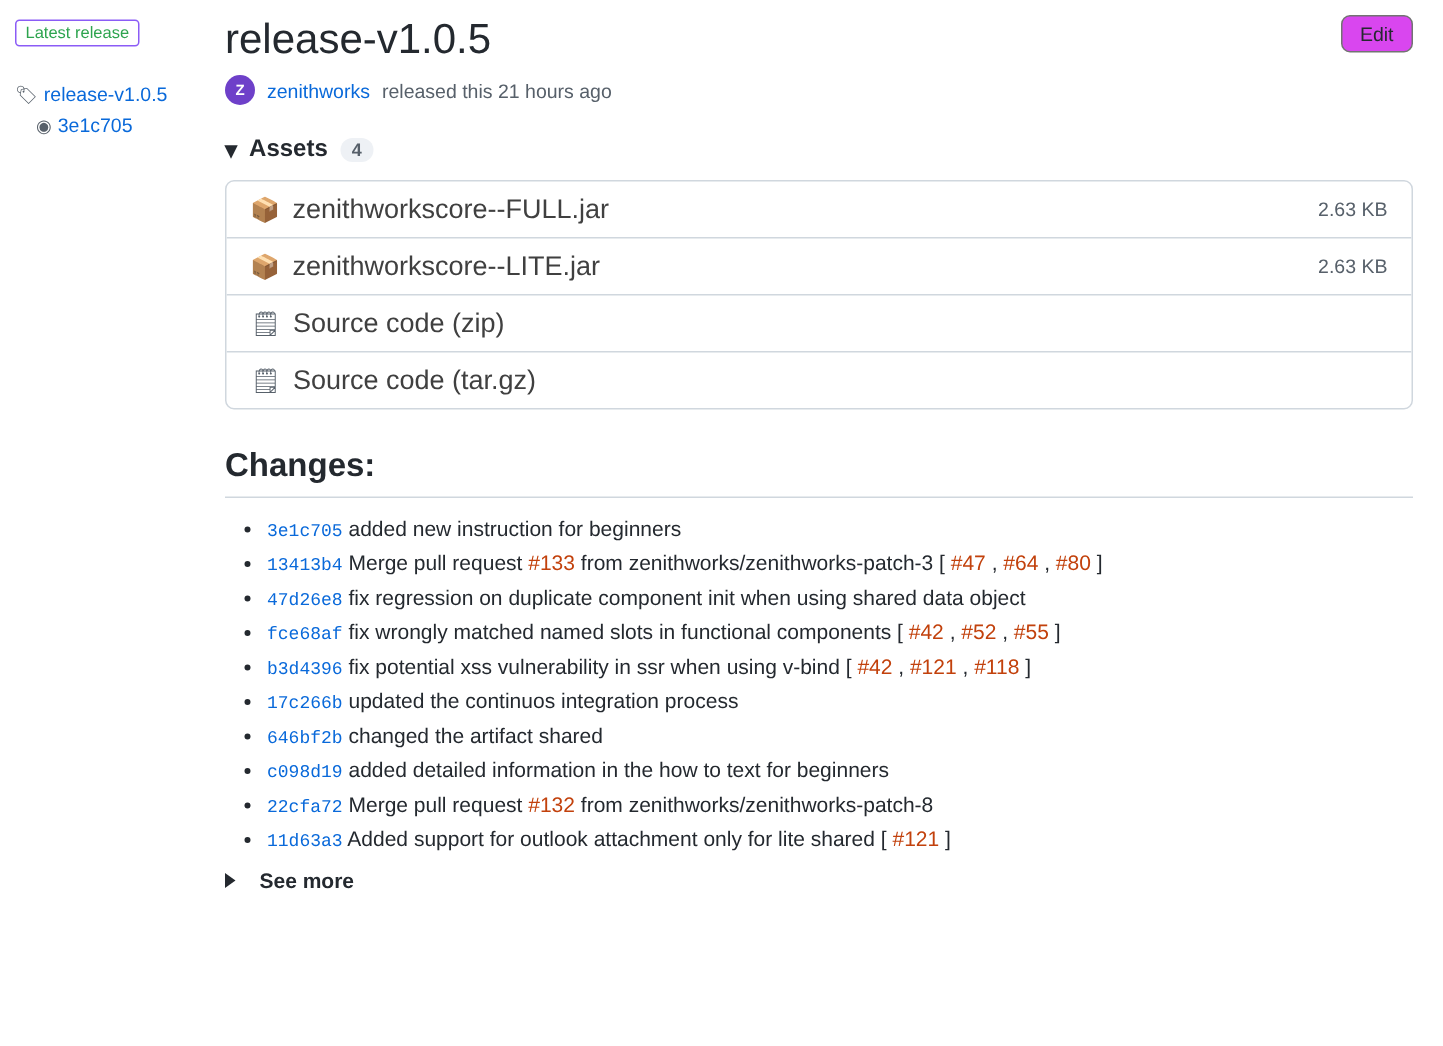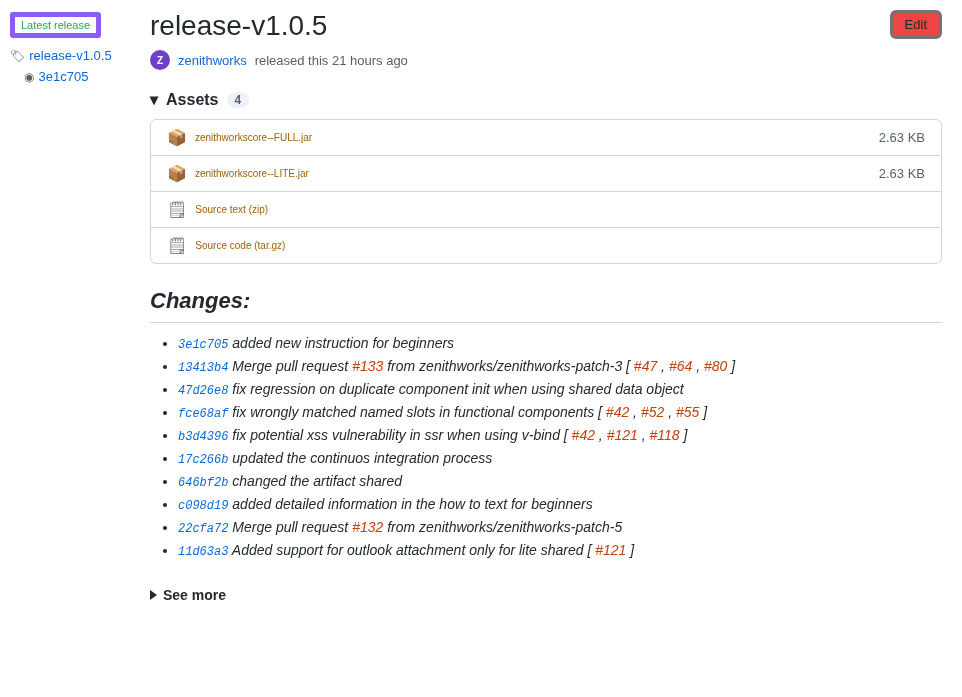--- a/index.html
+++ b/index.html
@@ -12,26 +12,26 @@
     }
 
     
     .sidebar {
       width: 130px;
       padding: 12px 10px;
       flex-shrink: 0;
     }
     .latest-release-badge {
       display: inline-block;
-      border: 5px solid #8b5cf6;
+      border: 1px solid #8b5cf6;
       color: #2da44e;
       font-size: 11px;
       padding: 2px 6px;
       border-radius: 3px;
-      margin-bottom: 10px;
+      margin-bottom: 24px;
     }
     .sidebar-tag {
       display: flex;
       align-items: center;
       gap: 4px;
       color: #0969da;
       font-size: 13px;
       margin-bottom: 6px;
       cursor: pointer;
     }
@@ -58,22 +58,22 @@
       align-items: flex-start;
       justify-content: space-between;
       margin-bottom: 8px;
     }
     .release-title {
       font-size: 28px;
       font-weight: 300;
       color: #24292f;
     }
     .edit-button {
-      border: 3px solid #737373;
-      background: #ef4444;
+      border: 1px solid #737373;
+      background: #d946ef;
       padding: 4px 12px;
       border-radius: 6px;
       font-size: 13px;
       color: #24292f;
       cursor: pointer;
     }
 
     .release-meta {
       display: flex;
       align-items: center;
@@ -136,41 +136,40 @@
     .asset-left {
       display: flex;
       align-items: center;
       gap: 8px;
     }
     .asset-icon {
       color: #57606a;
       font-size: 16px;
     }
     .asset-link {
-      color: #a16207;
+      color: #404040;
       text-decoration: none;
-      font-size: 10px;
+      font-size: 18px;
     }
     .asset-size {
       color: #57606a;
       font-size: 13px;
     }
     .source-item {
       display: flex;
       align-items: center;
       padding: 8px 16px;
       border-bottom: 1px solid #d0d7de;
       gap: 8px;
     }
     .source-item:last-child { border-bottom: none; }
 
     
     .changes-section {
-      margin-bottom: 28px;
-      font-style: italic;
+      margin-bottom: 11px;
     }
     .changes-title {
       font-size: 22px;
       font-weight: 600;
       margin-bottom: 12px;
       padding-bottom: 8px;
       border-bottom: 1px solid #d0d7de;
     }
     .changes-list {
       list-style: disc;
@@ -189,21 +188,21 @@
     }
     .issue-link {
       color: #c2410c;
       text-decoration: none;
     }
 
     
     .see-more {
       display: flex;
       align-items: center;
-      gap: 6px;
+      gap: 16px;
       font-size: 14px;
       font-weight: 600;
       cursor: pointer;
       color: #24292f;
     }
     .triangle-right {
       width: 0;
       height: 0;
       border-top: 5px solid transparent;
       border-bottom: 5px solid transparent;
@@ -257,21 +256,21 @@
       <div class="asset-item">
         <div class="asset-left">
           <span class="asset-icon">📦</span>
           <a class="asset-link" href="#">zenithworkscore--LITE.jar</a>
         </div>
         <span class="asset-size">2.63 KB</span>
       </div>
 
       <div class="source-item">
         <span class="asset-icon">🗒</span>
-        <a class="asset-link" href="#">Source text (zip)</a>
+        <a class="asset-link" href="#">Source code (zip)</a>
       </div>
       <div class="source-item">
         <span class="asset-icon">🗒</span>
         <a class="asset-link" href="#">Source code (tar.gz)</a>
       </div>
     </div>
   </div>
 
   <div class="changes-section">
     <h2 class="changes-title">Changes:</h2>
@@ -334,21 +333,21 @@
 
       <li>
         <a class="commit-hash" href="#">c098d19</a>
         <span> added detailed information in the how to text for beginners</span>
       </li>
 
       <li>
         <a class="commit-hash" href="#">22cfa72</a>
         <span> Merge pull request </span>
         <a class="issue-link" href="#">#132</a>
-        <span> from zenithworks/zenithworks-patch-5</span>
+        <span> from zenithworks/zenithworks-patch-8</span>
       </li>
 
       <li>
         <a class="commit-hash" href="#">11d63a3</a>
         <span> Added support for outlook attachment only for lite shared [ </span>
         <a class="issue-link" href="#">#121</a>
         <span> ]</span>
       </li>
 
     </ul>

